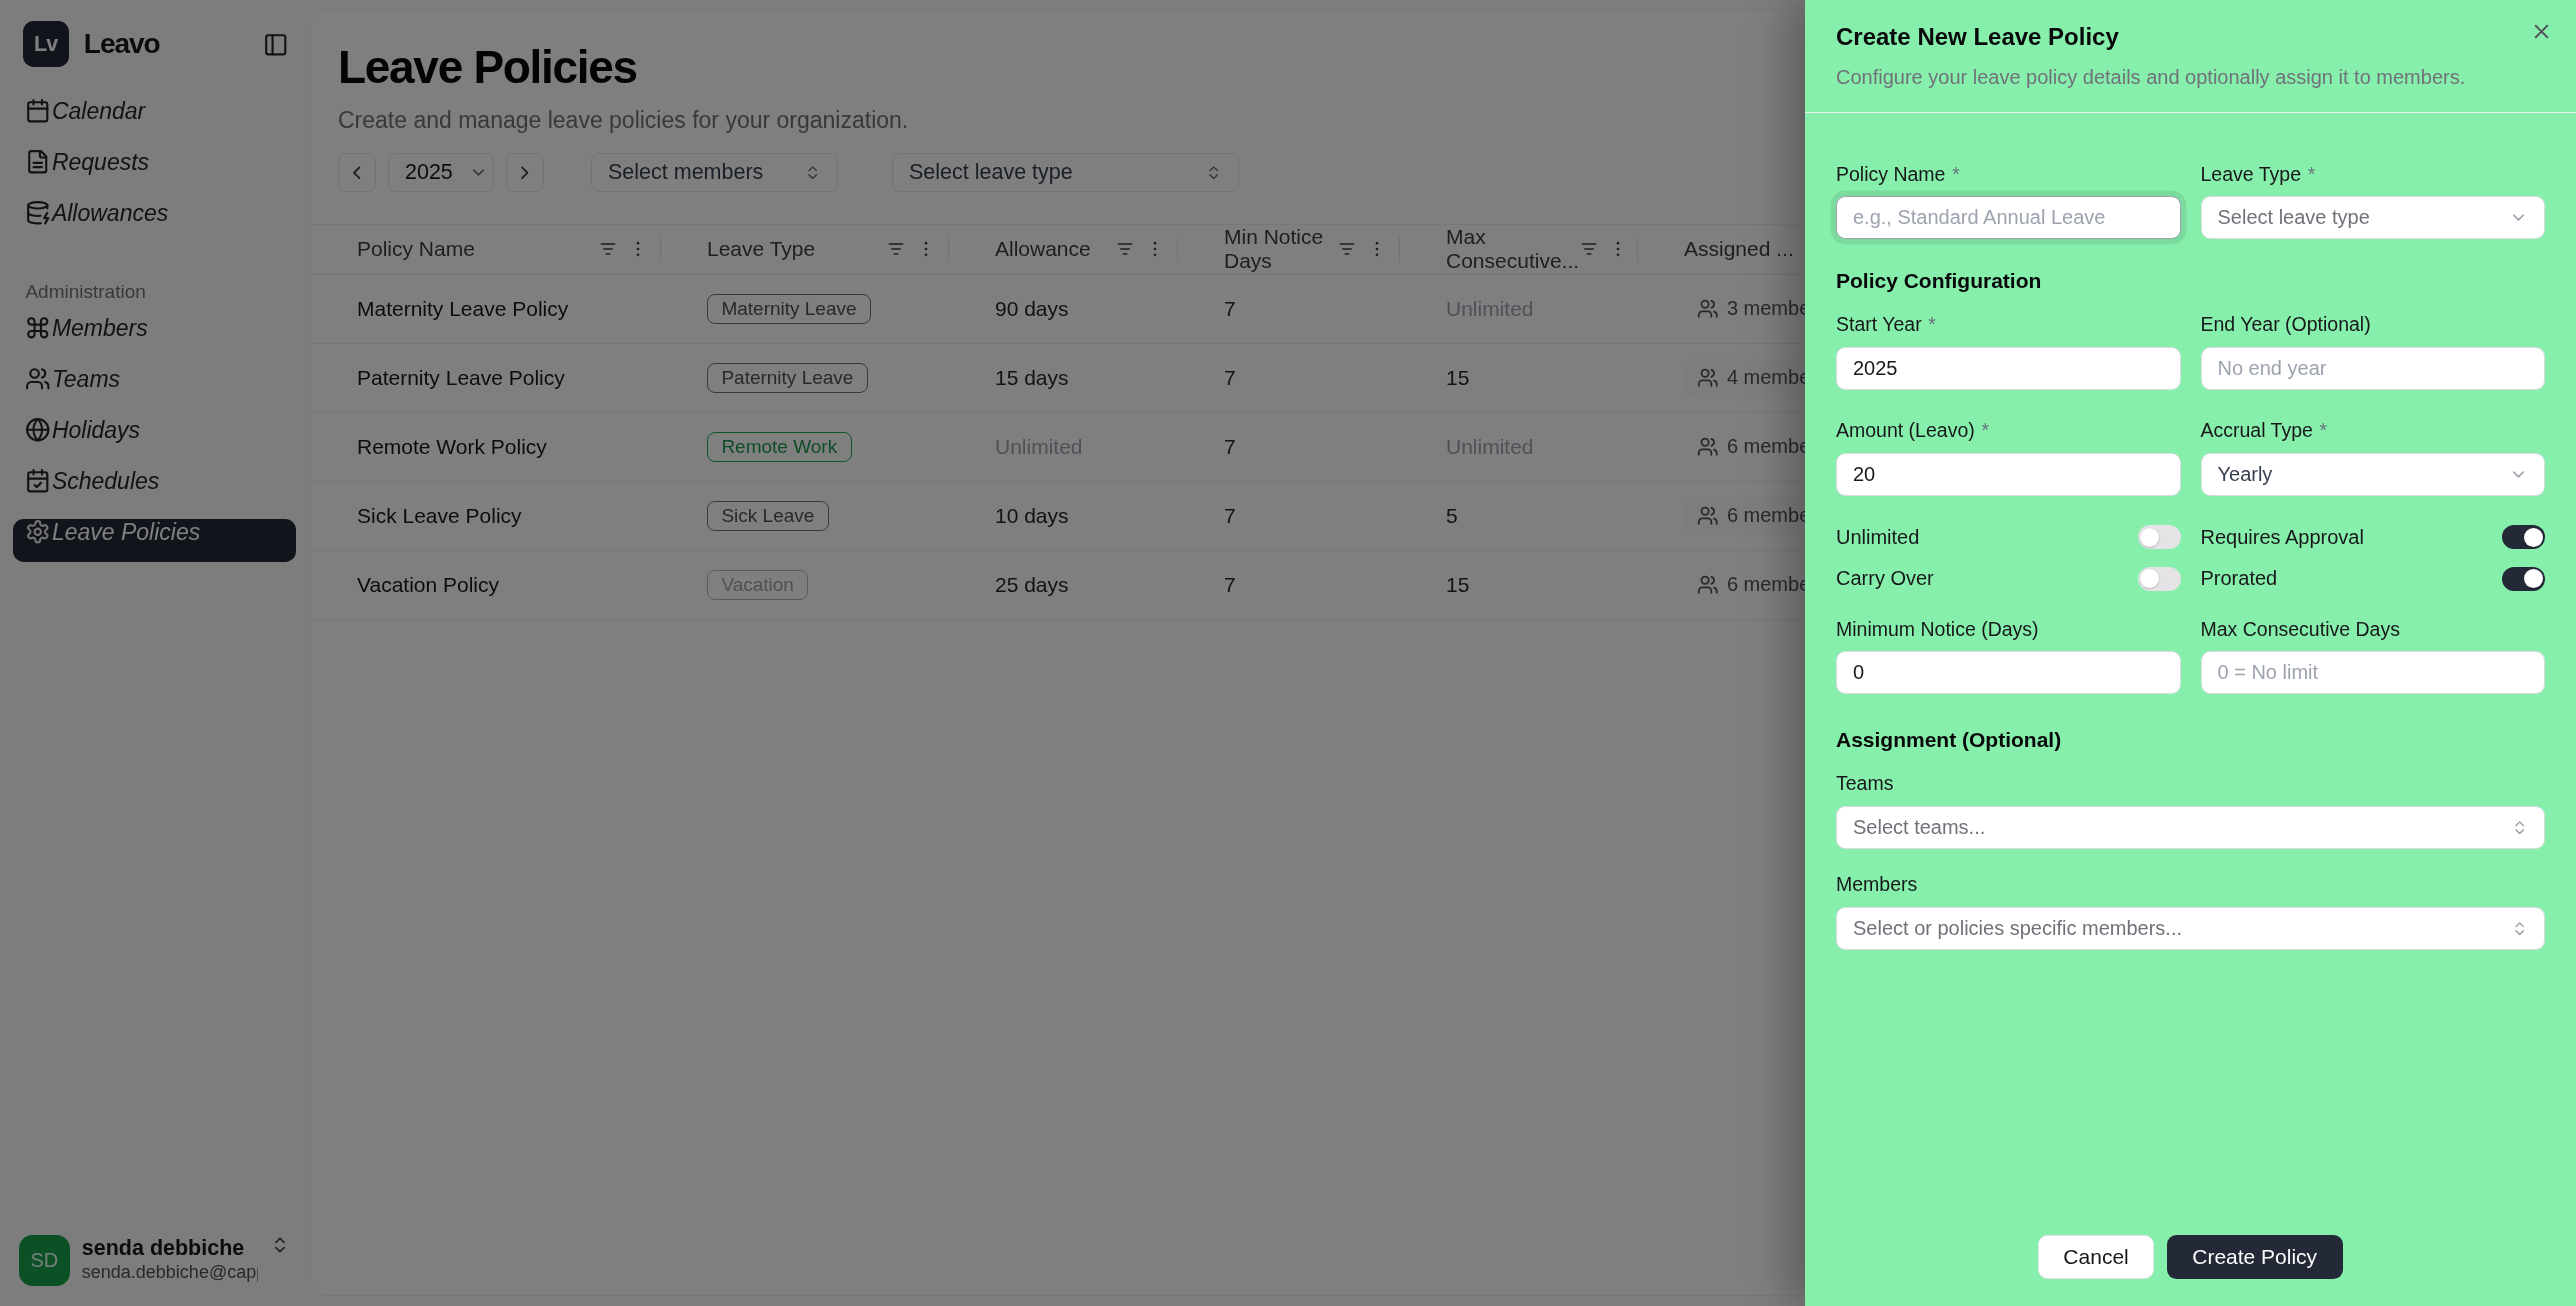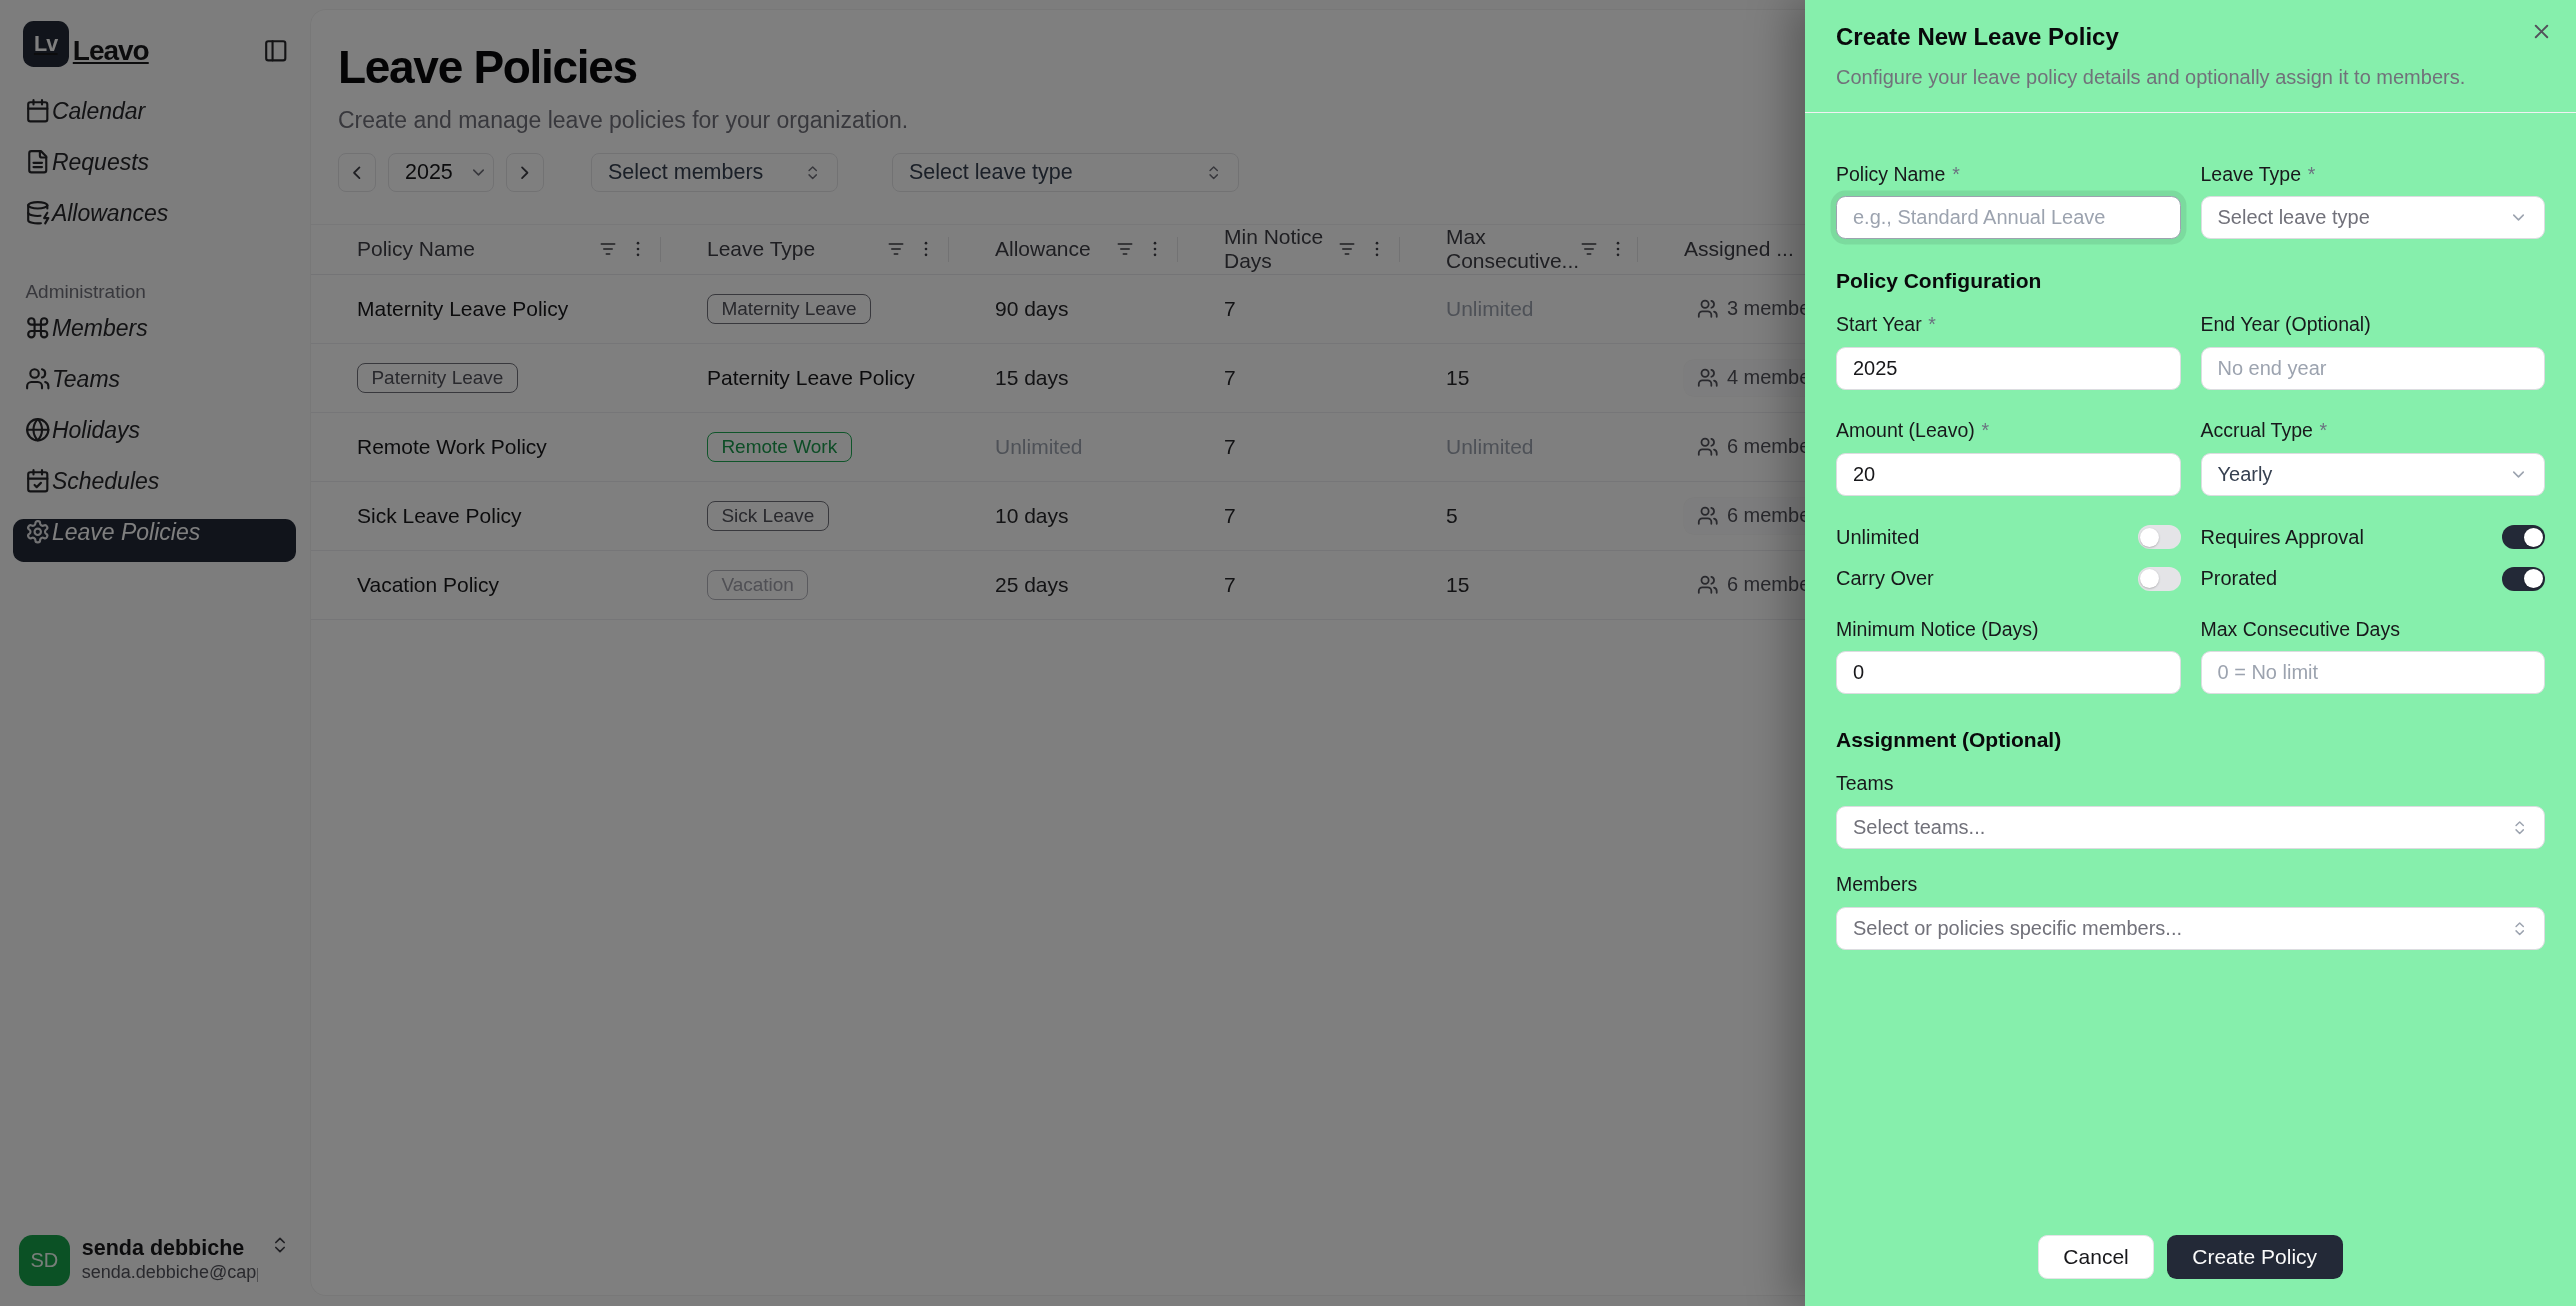--- a/index.html
+++ b/index.html
@@ -8,21 +8,21 @@
     font-family:"Liberation Sans","DejaVu Sans",sans-serif;
     background:#fafafa; color:#18181b; position:relative;
   }
   svg { display:block; }
 
   
   .sidebar {
     position:absolute; left:0; top:0; width:309px; height:1306px;
     background:#fafafa; display:flex; flex-direction:column; padding:17.4px 13.4px 14.8px;
   }
-  .side-header { display:flex; align-items:flex-end; gap:4px; padding:4px 2.7px 4px 9.4px;text-decoration:underline; }
+  .side-header { display:flex; align-items:center; gap:15px; padding:4px 2.7px 4px 9.4px; }
   .logo-box {
     width:46px; height:46px; border-radius:10.7px; background:#232937; color:#fff;
     display:flex; align-items:center; justify-content:center;
     font-size:21.5px; font-weight:bold; letter-spacing:-0.7px;
   }
   .brand { font-size:28px; font-weight:bold; letter-spacing:-1px; color:#18181b; flex:1; }
   .panel-toggle { color:#27272a; padding:4px; border-radius:6.7px; }
 
   .side-nav { margin-top:27px; display:flex; flex-direction:column; gap:8px; }
   .nav-item {
@@ -397,24 +397,24 @@
               <circle cx="9" cy="7" r="4"></circle>
               <path d="M22 21v-2a4 4 0 0 0-3-3.87"></path>
               <path d="M16 3.13a4 4 0 0 1 0 7.75"></path>
             </svg>
           <span class="a-txt">3 members</span>
         </span>
       </div>
     </div>
 
     <div class="t-row has-pill">
+      <div class="td name">Paternity Leave Policy</div>
       <div class="td">
           <span class="badge">Paternity Leave</span>
         </div>
-      <div class="td name">Paternity Leave Policy</div>
       <div class="td">15 days</div>
       <div class="td">7</div>
       <div class="td">15</div>
       <div class="td assigned">
         <span class="pill-wrap">
           <svg width="21.5" height="21.5" viewBox="0 0 24 24" fill="none" stroke="currentColor" stroke-width="2" stroke-linecap="round" stroke-linejoin="round">
               <path d="M16 21v-2a4 4 0 0 0-4-4H6a4 4 0 0 0-4 4v2"></path>
               <circle cx="9" cy="7" r="4"></circle>
               <path d="M22 21v-2a4 4 0 0 0-3-3.87"></path>
               <path d="M16 3.13a4 4 0 0 1 0 7.75"></path>

